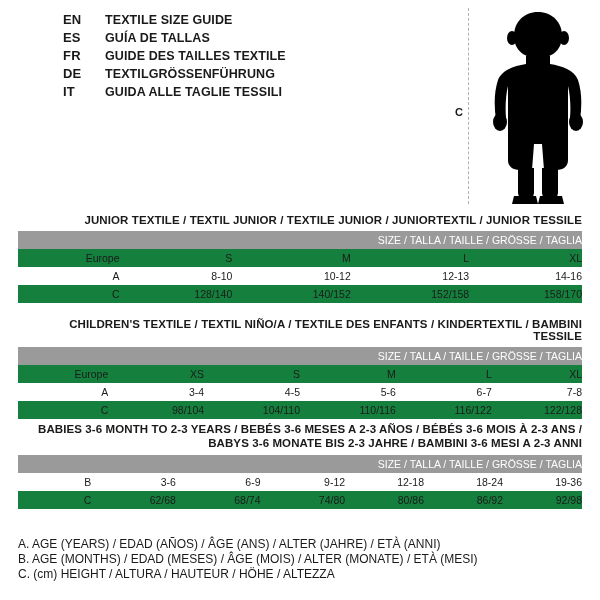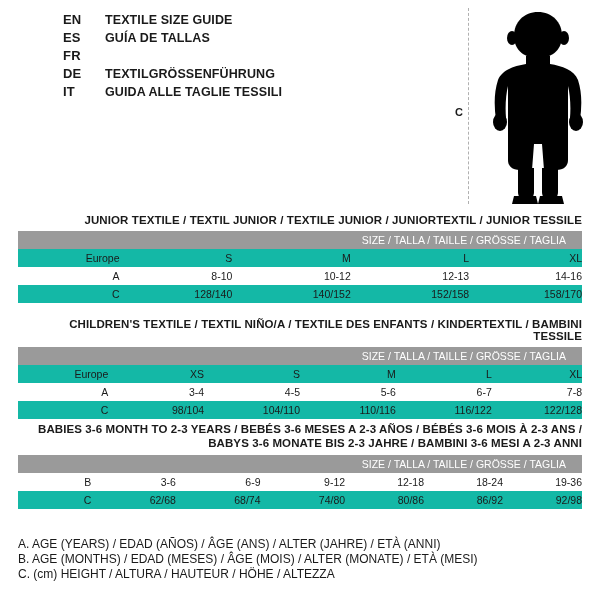--- a/index.html
+++ b/index.html
@@ -100,24 +100,24 @@
   }
   table.size-table td {
     padding: 3px 0 3px 0;
     vertical-align: middle;
   }
   tr.head-row td {
     background: #9a9a9a;
     color: #ffffff;
     font-weight: normal;
     font-size: 10.5px;
-    padding: 3px 16px 3px 6px;
+    padding: 3px 0 3px 6px;
   }
   tr.shade td {
-    background: #14b8a6;
+    background: #15803d;
   }
   tr.plain td {
     background: #ffffff;
   }
   td.lbl {
     padding-left: 6px;
   }
 
   
   .legend {
@@ -141,20 +141,21 @@
     <div class="lang-row">
       <span class="lang-code">EN</span>
       <span class="lang-title">TEXTILE SIZE GUIDE</span>
     </div>
     <div class="lang-row">
       <span class="lang-code">ES</span>
       <span class="lang-title">GUÍA DE TALLAS</span>
     </div>
     <div class="lang-row">
       <span class="lang-code">FR</span>
+      <span class="lang-title">GUIDE DES TAILLES TEXTILE</span>
     </div>
     <div class="lang-row">
       <span class="lang-code">DE</span>
       <span class="lang-title">TEXTILGRÖSSENFÜHRUNG</span>
     </div>
     <div class="lang-row">
       <span class="lang-code">IT</span>
       <span class="lang-title">GUIDA ALLE TAGLIE TESSILI</span>
     </div>
   </div>

